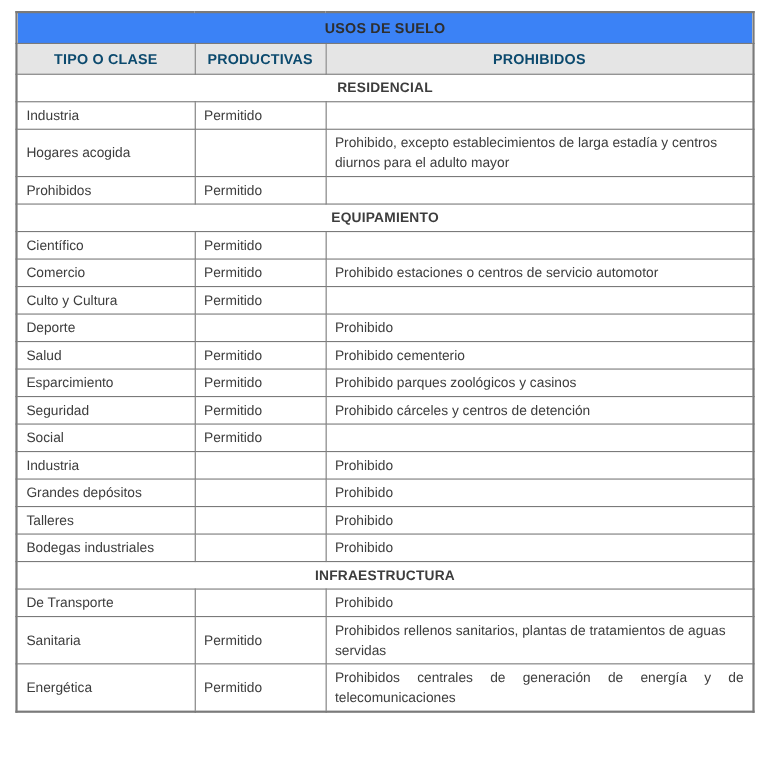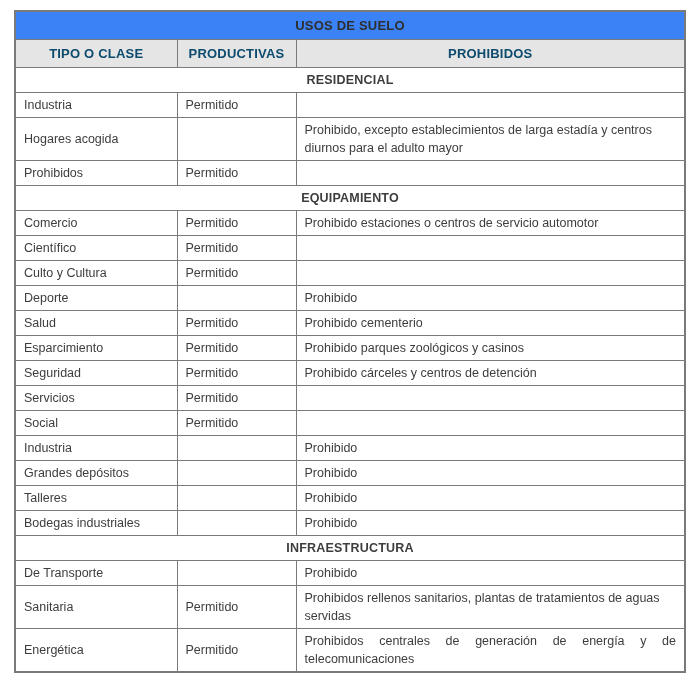--- a/index.html
+++ b/index.html
@@ -107,28 +107,28 @@
         </tr>
         <tr>
           <td class="body-cell">Prohibidos</td>
           <td class="body-cell">Permitido</td>
           <td class="body-cell">&nbsp;</td>
         </tr>
         <tr>
           <td colspan="3" class="section-cell">EQUIPAMIENTO</td>
         </tr>
         <tr>
+          <td class="body-cell">Científico</td>
+          <td class="body-cell">Permitido</td>
+          <td class="body-cell">&nbsp;</td>
+        </tr>
+        <tr>
           <td class="body-cell">Comercio</td>
           <td class="body-cell">Permitido</td>
           <td class="body-cell">Prohibido estaciones o centros de servicio automotor</td>
-        </tr>
-        <tr>
-          <td class="body-cell">Científico</td>
-          <td class="body-cell">Permitido</td>
-          <td class="body-cell">&nbsp;</td>
         </tr>
         <tr>
           <td class="body-cell">Culto y Cultura</td>
           <td class="body-cell">Permitido</td>
           <td class="body-cell">&nbsp;</td>
         </tr>
         <tr>
           <td class="body-cell">Deporte</td>
           <td class="body-cell">&nbsp;</td>
           <td class="body-cell">Prohibido</td>
@@ -140,25 +140,20 @@
         </tr>
         <tr>
           <td class="body-cell">Esparcimiento</td>
           <td class="body-cell">Permitido</td>
           <td class="body-cell">Prohibido parques zoológicos y casinos</td>
         </tr>
         <tr>
           <td class="body-cell">Seguridad</td>
           <td class="body-cell">Permitido</td>
           <td class="body-cell">Prohibido cárceles y centros de detención</td>
-        </tr>
-        <tr>
-          <td class="body-cell">Servicios</td>
-          <td class="body-cell">Permitido</td>
-          <td class="body-cell">&nbsp;</td>
         </tr>
         <tr>
           <td class="body-cell">Social</td>
           <td class="body-cell">Permitido</td>
           <td class="body-cell">&nbsp;</td>
         </tr>
         <tr>
           <td class="body-cell">Industria</td>
           <td class="body-cell">&nbsp;</td>
           <td class="body-cell">Prohibido</td>

